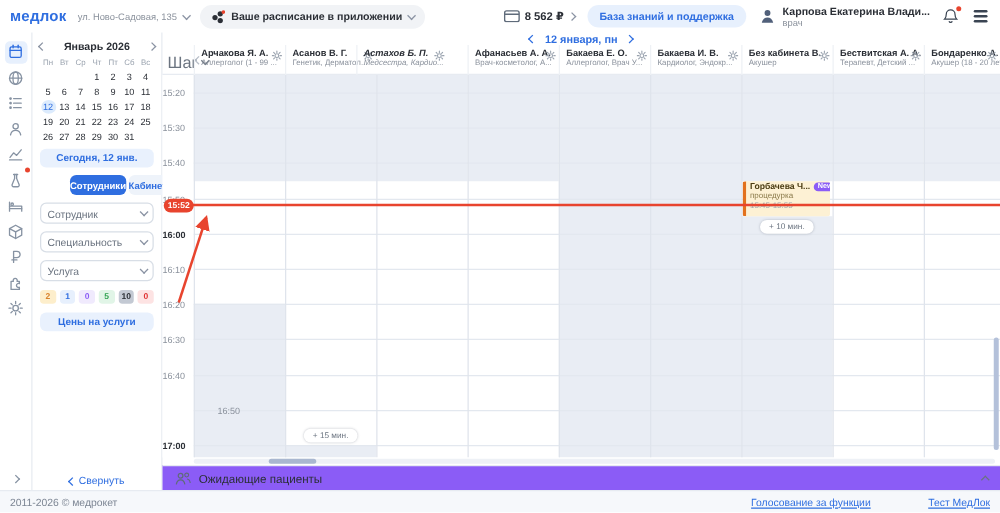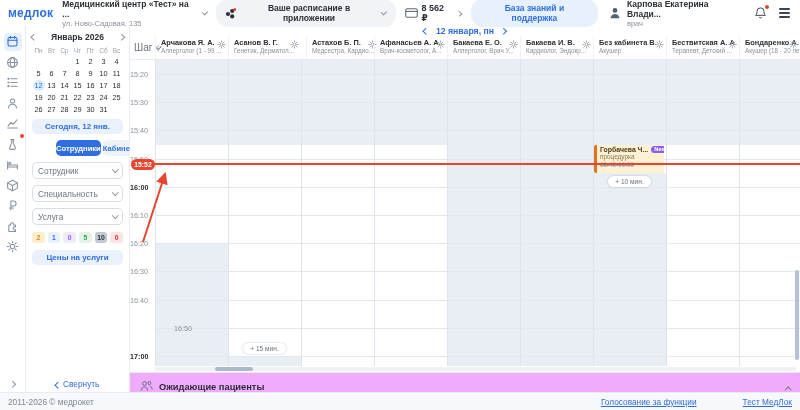--- a/index.html
+++ b/index.html
@@ -62,21 +62,21 @@
   .c-gray { background:#c3c9d3; color:#2b2f36; } .c-red { background:#fde3e3; color:#e03131; }
   .collapse { position:absolute; bottom:3px; left:0; right:0; text-align:center; color:#2f6ee0; font-size:8.3px; cursor:pointer; }
   .collapse .chev { margin-right:3px; }
 
   
   .main { position:relative; flex:1; display:flex; flex-direction:column; }
   .datenav { height:10px; display:flex; align-items:center; justify-content:center; gap:7px; color:#2f6ee0; font-size:8.7px; font-weight:600; }
   .datenav .chev { cursor:pointer; }
   .datelabel { cursor:pointer; }
   .colheads { position:relative; height:24px; border-bottom:1px solid #e7ebf1; }
-  .step { position:absolute; left:4px; top:6px; display:flex; align-items:center; gap:4px; color:#6b7480; font-size:10px; cursor:pointer; }
+  .step { position:absolute; left:4px; top:6px; display:flex; align-items:center; gap:4px; color:#6b7480; font-size:13px; cursor:pointer; }
   .hdr-chev { position:absolute; left:27px; top:10px; color:#b6bdc7; }
   .col-head { position:absolute; top:0; height:24px; border-left:1px solid #eef1f5; padding:2px 3px 0 5px; overflow:hidden; cursor:pointer; }
   .col-head .nm { font-size:7.4px; font-weight:bold; white-space:nowrap; }
   .col-head .sp { font-size:6.3px; color:#8a919c; white-space:nowrap; }
   .col-gear { position:absolute; right:2px; top:4px; color:#9aa3af; cursor:pointer; }
 
   .grid { position:relative; height:306px; overflow:hidden; background:#fff; }
   .busy { position:absolute; background:#e9edf4; z-index:1; }
   .hline { position:absolute; left:25px; right:0; height:1px; background:#e3e8ef; z-index:2; }
   .vline { position:absolute; top:0; bottom:0; width:1px; background:#dfe4ec; z-index:3; }
@@ -95,39 +95,38 @@
 
   .nowline { position:absolute; left:24px; right:0; height:2px; background:#e8442e; z-index:20; }
   .nowbadge { position:absolute; left:1px; width:24px; height:11px; line-height:11px; background:#e8442e; color:#fff; font-size:6.8px; font-weight:bold; text-align:center; border-radius:6px; z-index:21; }
   .arrow-overlay { position:absolute; inset:0; z-index:25; pointer-events:none; }
 
   .vthumb { position:absolute; right:1px; width:4px; height:90px; background:#b4c1da; border-radius:2px; z-index:30; cursor:pointer; }
   .hstrip { position:relative; height:6px; }
   .htrack { position:absolute; left:25px; right:4px; top:1px; height:4px; background:#eef1f6; border-radius:2px; }
   .hthumb { position:absolute; left:85px; top:1px; width:38px; height:4px; background:#a9b7d0; border-radius:2px; cursor:pointer; }
 
-  .waitbar { height:20px; display:flex; align-items:flex-end; gap:6px; padding:0 10px; border-top:1px solid #e7ebf1; background:#f0abfc; cursor:pointer;font-weight:bold; }
+  .waitbar { height:20px; display:flex; align-items:center; gap:6px; padding:0 10px; border-top:1px solid #e7ebf1; background:#8b5cf6; cursor:pointer; }
   .waitbar .lbl { font-size:9.3px; color:#2b2f36; }
   .waitbar .chev { margin-left:auto; color:#6b7480; }
 
   .footer { height:18px; display:flex; align-items:center; justify-content:space-between; padding:0 8px; background:#f6f8fb; border-top:1px solid #e7ebf1; font-size:8.3px; color:#7d8694; }
   .flinks { display:flex; gap:12px; }
   .flinks a { color:#2f6ee0; text-decoration:underline; cursor:pointer;padding-left:34px; }
   svg { display:block; }
 </style>
 </head>
 <body>
 
 <div class="app">
 
   <header class="topbar">
     <div class="logo">медлок</div>
     <div class="clinic">
       <div>
-        <div class="clinic-name">Медицинский центр «Тест» на ...</div>
         <div class="clinic-addr">ул. Ново-Садовая, 135</div>
       </div>
       <span class="chev cd gray"></span>
     </div>
     <button class="pill app-pill">
       <span>
         <svg width="11" height="11" viewBox="0 0 11 11">
             <circle cx="3" cy="6" r="2.1" fill="#2b2f36"></circle>
             <circle cx="7.2" cy="3" r="2.1" fill="#2b2f36"></circle>
             <circle cx="7.2" cy="8.4" r="2.1" fill="#2b2f36"></circle>
@@ -369,21 +368,21 @@
             <div class="col-head" style="left: 98px; width: 73px;">
               <div class="nm">Асанов В. Г.</div>
               <div class="sp">Генетик, Дерматол...</div>
               <span class="col-gear">
                 <svg width="9" height="9" viewBox="0 0 16 16" fill="none" stroke="currentColor" stroke-width="1.6" stroke-linecap="round">
                   <circle cx="8" cy="8" r="2.7"></circle>
                   <path d="M8 1.5v2M8 12.5v2M1.5 8h2M12.5 8h2M3.4 3.4l1.4 1.4M11.2 11.2l1.4 1.4M12.6 3.4l-1.4 1.4M4.8 11.2l-1.4 1.4"></path>
                 </svg>
               </span>
             </div>
-            <div class="col-head" style="left: 176px; width: 73px;">
+            <div class="col-head" style="left: 155px; width: 73px; font-style: italic;">
               <div class="nm">Астахов Б. П.</div>
               <div class="sp">Медсестра, Кардио...</div>
               <span class="col-gear">
                 <svg width="9" height="9" viewBox="0 0 16 16" fill="none" stroke="currentColor" stroke-width="1.6" stroke-linecap="round">
                   <circle cx="8" cy="8" r="2.7"></circle>
                   <path d="M8 1.5v2M8 12.5v2M1.5 8h2M12.5 8h2M3.4 3.4l1.4 1.4M11.2 11.2l1.4 1.4M12.6 3.4l-1.4 1.4M4.8 11.2l-1.4 1.4"></path>
                 </svg>
               </span>
             </div>
             <div class="col-head" style="left: 244px; width: 73px;">

